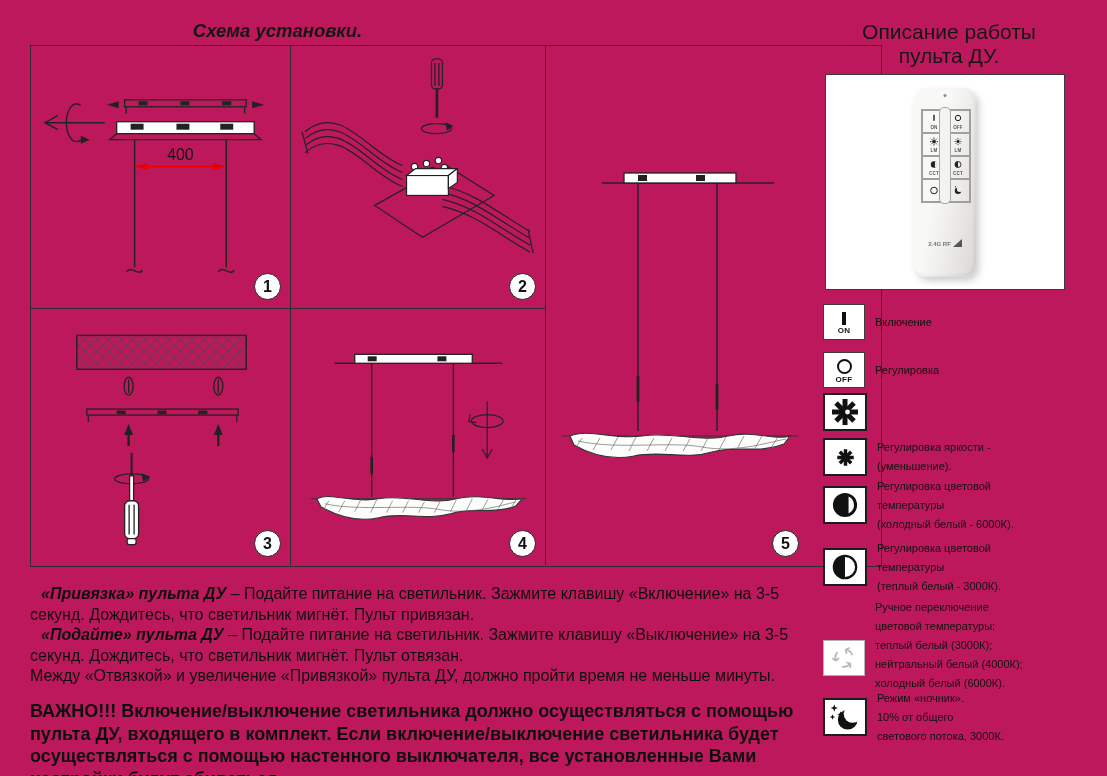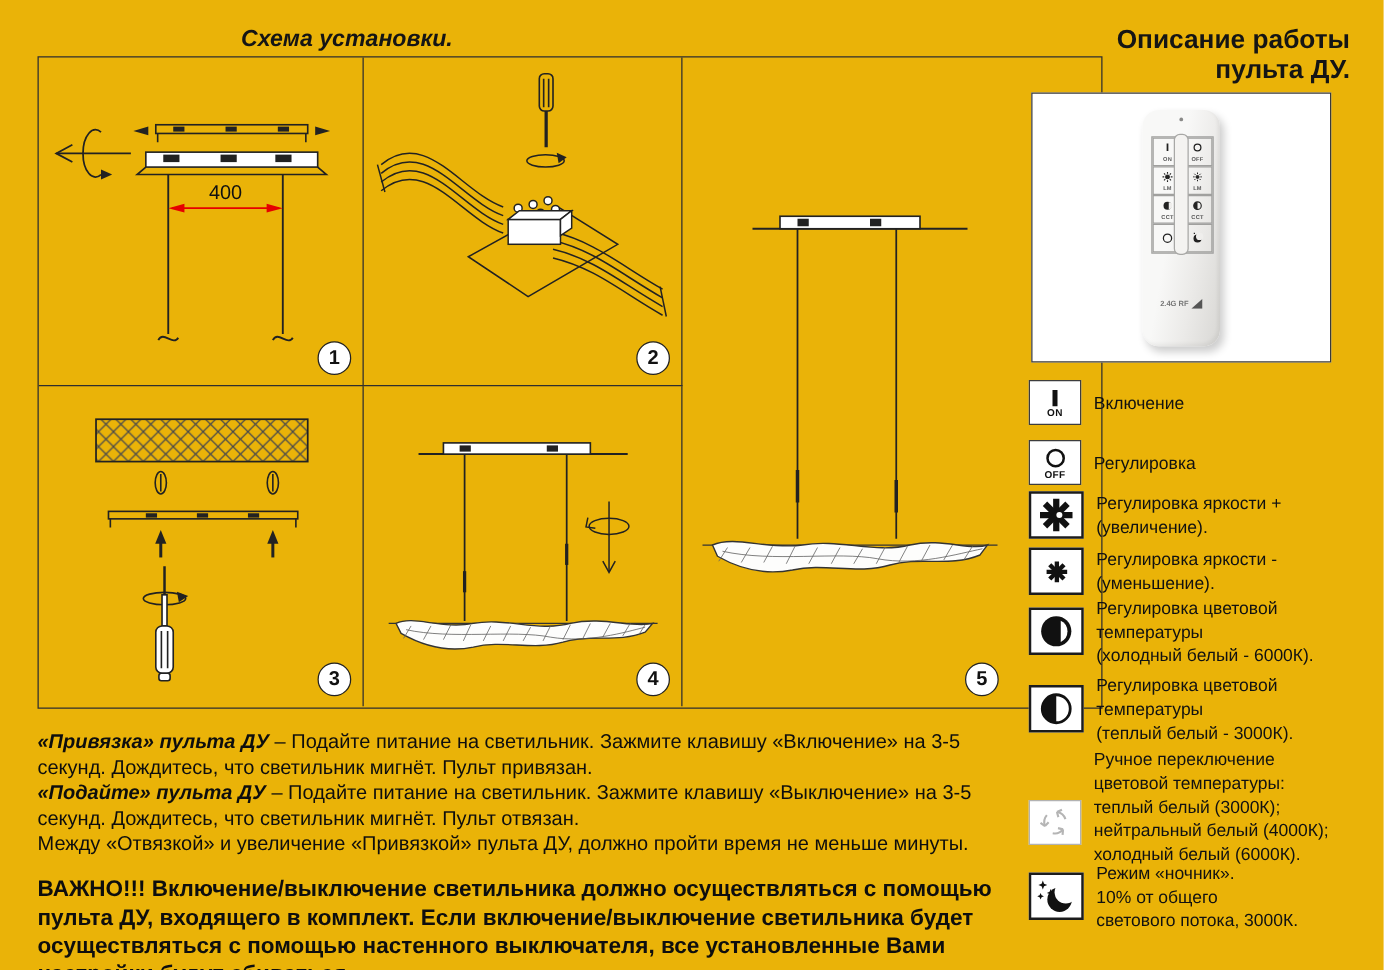--- a/index.html
+++ b/index.html
@@ -1,27 +1,27 @@
 <!DOCTYPE html>
 <html><head>
 <meta charset="utf-8">
 <style>
   html,body { margin:0; padding:0; background:#ffffff; }
   .page {
-    position:relative; width:1107px; height:776px; background:#eab308;
+    position:relative; width:1107px; height:776px; background:#be185d;
     font-family:"Liberation Sans", sans-serif; color:#151515; overflow:hidden;
   }
   
   .install-title {
     position:absolute; left:30px; top:20px; width:495px; text-align:center;
     font-size:18.5px; font-weight:bold; font-style:italic;
   }
   .remote-title {
-    position:absolute; left:818px; top:20px; width:262px; text-align:right;
-    font-size:21px; font-weight:bold; line-height:24px; white-space:pre-line;
+    position:absolute; left:818px; top:20px; width:262px; text-align:center;
+    font-size:21px; font-weight:normal; line-height:24px; white-space:pre-line;
   }
   
   .grid { position:absolute; left:30px; top:45px; width:852px; height:522px;
           border:1.5px solid #2e2e2e; box-sizing:border-box; }
   .panel { position:absolute; box-sizing:border-box; }
   .p1 { left:0; top:0; width:260px; height:263px; border-right:1.5px solid #2e2e2e; border-bottom:1.5px solid #2e2e2e; }
   .p2 { left:260px; top:0; width:255px; height:263px; border-right:1.5px solid #2e2e2e; border-bottom:1.5px solid #2e2e2e; }
   .p3 { left:0; top:263px; width:260px; height:256px; border-right:1.5px solid #2e2e2e; }
   .p4 { left:260px; top:263px; width:255px; height:256px; border-right:1.5px solid #2e2e2e; }
   .p5 { left:515px; top:0; width:262px; height:519px; }
@@ -58,25 +58,25 @@
   
   .lrow { position:absolute; left:823px; width:286px; display:flex; gap:10px; align-items:center; }
   .lrow.top { align-items:flex-start; }
   .lbox { flex:none; width:40px; height:34px; border:2.2px solid #1c1c1c; box-sizing:content-box;
           display:flex; flex-direction:column; align-items:center; justify-content:center; background:#fff; }
   .lbox.thin { border-width:1.5px; border-color:#3d3d3d; }
   .lbox.gray { border-width:1.5px; border-color:#b2b2b2; }
   .onbar { width:3.5px; height:13px; background:#111; margin-top:2px; }
   .offcirc { width:11px; height:11px; border:2.2px solid #111; border-radius:50%; margin-top:2px; }
   .ontxt { font-size:8px; font-weight:bold; color:#111; letter-spacing:.3px; line-height:9px; margin-top:1px; }
-  .ltext { font-size:14px; line-height:19px; white-space:pre-line; color:#111; }
+  .ltext { font-size:11px; line-height:19px; white-space:pre-line; color:#111; }
   
   .instr { position:absolute; left:30px; top:584px; width:782px;
            font-size:16px; line-height:20.5px; color:#0e0e0e; }
-  .ilead { font-weight:bold; font-style:italic; }
+  .ilead { font-weight:bold; font-style:italic;margin-left:11px; }
   .important { position:absolute; left:30px; top:700px; width:786px;
                font-size:18px; line-height:22.5px; font-weight:bold; color:#0e0e0e; }
 </style>
 </head>
 <body>
 
 <div class="page">
 
   <div class="install-title">Схема установки.</div>
 
@@ -381,22 +381,20 @@
       <svg width="30" height="30" viewBox="0 0 30 30">
         <g stroke="#111" stroke-width="5">
             <line x1="15" y1="2" x2="15" y2="28"></line>
             <line x1="2" y1="15" x2="28" y2="15"></line>
             <line x1="6" y1="6" x2="24" y2="24"></line>
             <line x1="24" y1="6" x2="6" y2="24"></line>
           </g>
         <circle cx="17.5" cy="15" r="2.4" fill="#fff"></circle>
       </svg>
     </div>
-    <div class="ltext">Регулировка яркости +
-(увеличение).</div>
   </div>
 
   <div class="lrow" style="top:437px;height:40px">
     <div class="lbox">
       <svg width="19" height="19" viewBox="0 0 30 30">
         <g stroke="#111" stroke-width="5.5">
             <line x1="15" y1="2" x2="15" y2="28"></line>
             <line x1="2" y1="15" x2="28" y2="15"></line>
             <line x1="6" y1="6" x2="24" y2="24"></line>
             <line x1="24" y1="6" x2="6" y2="24"></line>

